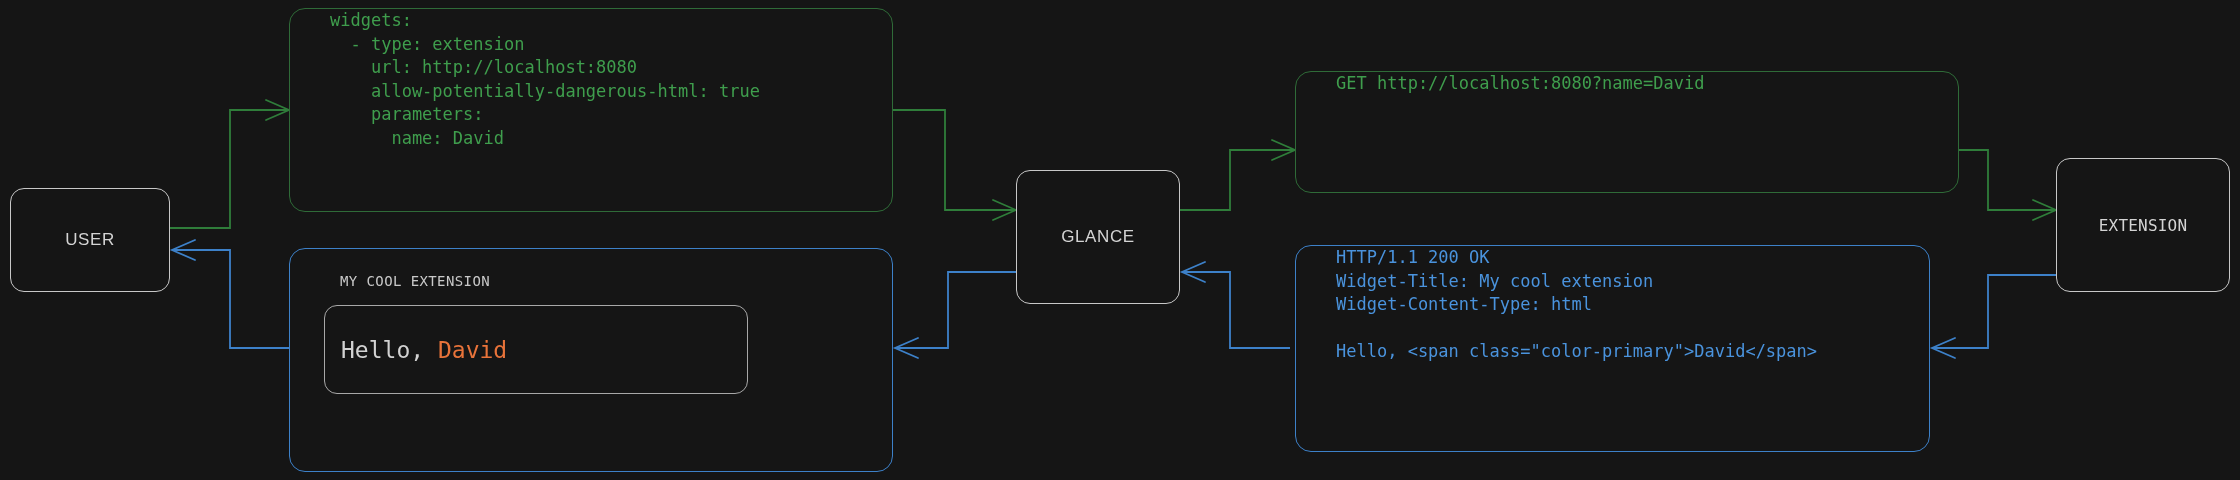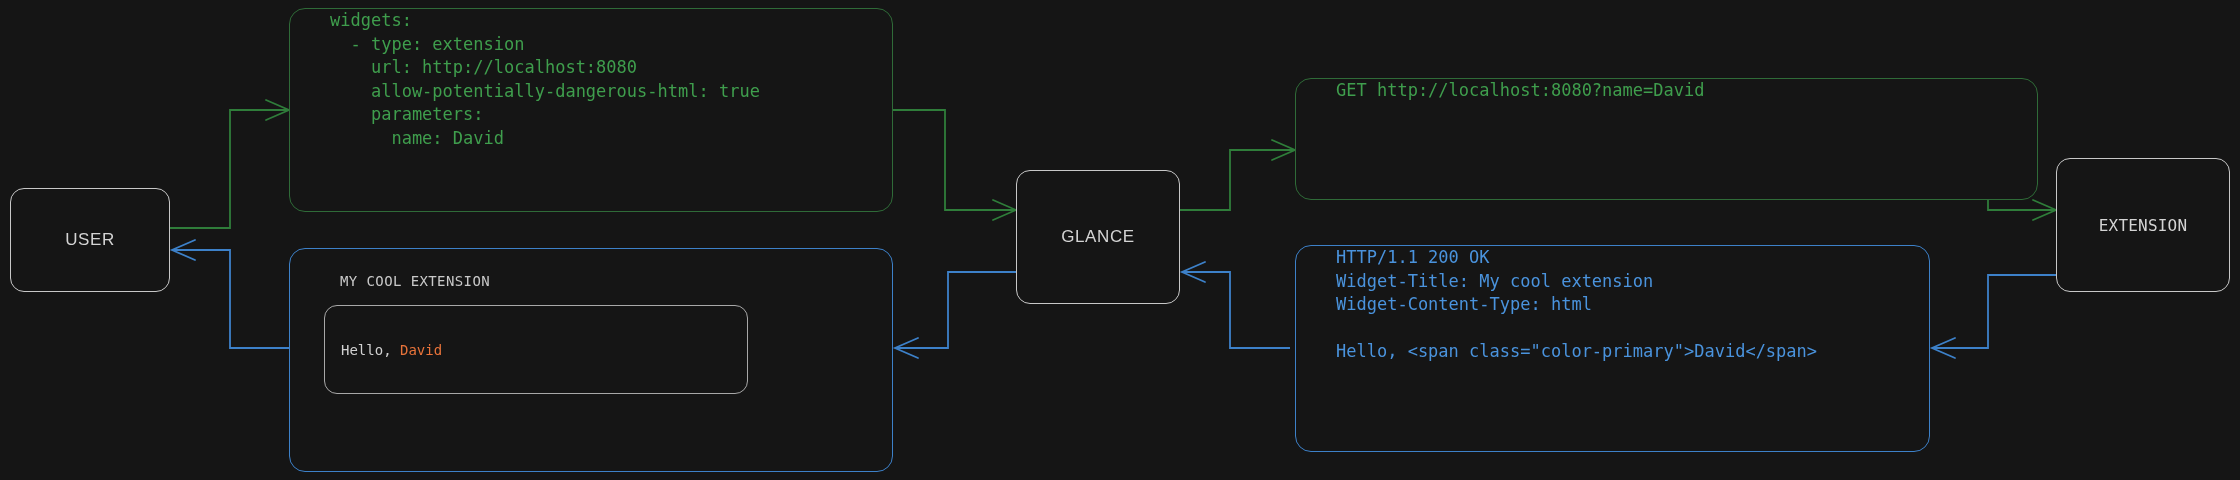--- a/index.html
+++ b/index.html
@@ -103,21 +103,21 @@
     height: 89px;
     box-sizing: border-box;
     border: 1.6px solid #a8a8a8;
     border-radius: 13px;
     background: #151515;
     display: flex;
     align-items: center;
   }
   .widget-body {
     font-family: "DejaVu Sans Mono", "Liberation Mono", monospace;
-    font-size: 14px;
+    font-size: 23px;
     color: #d2d2d2;
     white-space: pre;
     padding-left: 16px;
   }
   .widget-body .accent {
     color: #e8733a;
   }
 </style>
 </head>
 <body>
@@ -184,21 +184,21 @@
 
   <div class="codebox green" style="left:289px; top:8px; width:604px; height:204px;">
     <pre class="codetext green">widgets:
   - type: extension
     url: http://localhost:8080
     allow-potentially-dangerous-html: true
     parameters:
       name: David</pre>
   </div>
 
-  <div class="codebox green" style="left:1295px; top:78px; width:743px; height:122px;">
+  <div class="codebox green" style="left:1295px; top:71px; width:664px; height:122px;">
     <pre class="codetext green">GET http://localhost:8080?name=David</pre>
   </div>
 
   <div class="codebox blue" style="left:1295px; top:245px; width:635px; height:207px;">
     <pre class="codetext blue">HTTP/1.1 200 OK
 Widget-Title: My cool extension
 Widget-Content-Type: html
 
 Hello, &lt;span class="color-primary"&gt;David&lt;/span&gt;</pre>
   </div>

